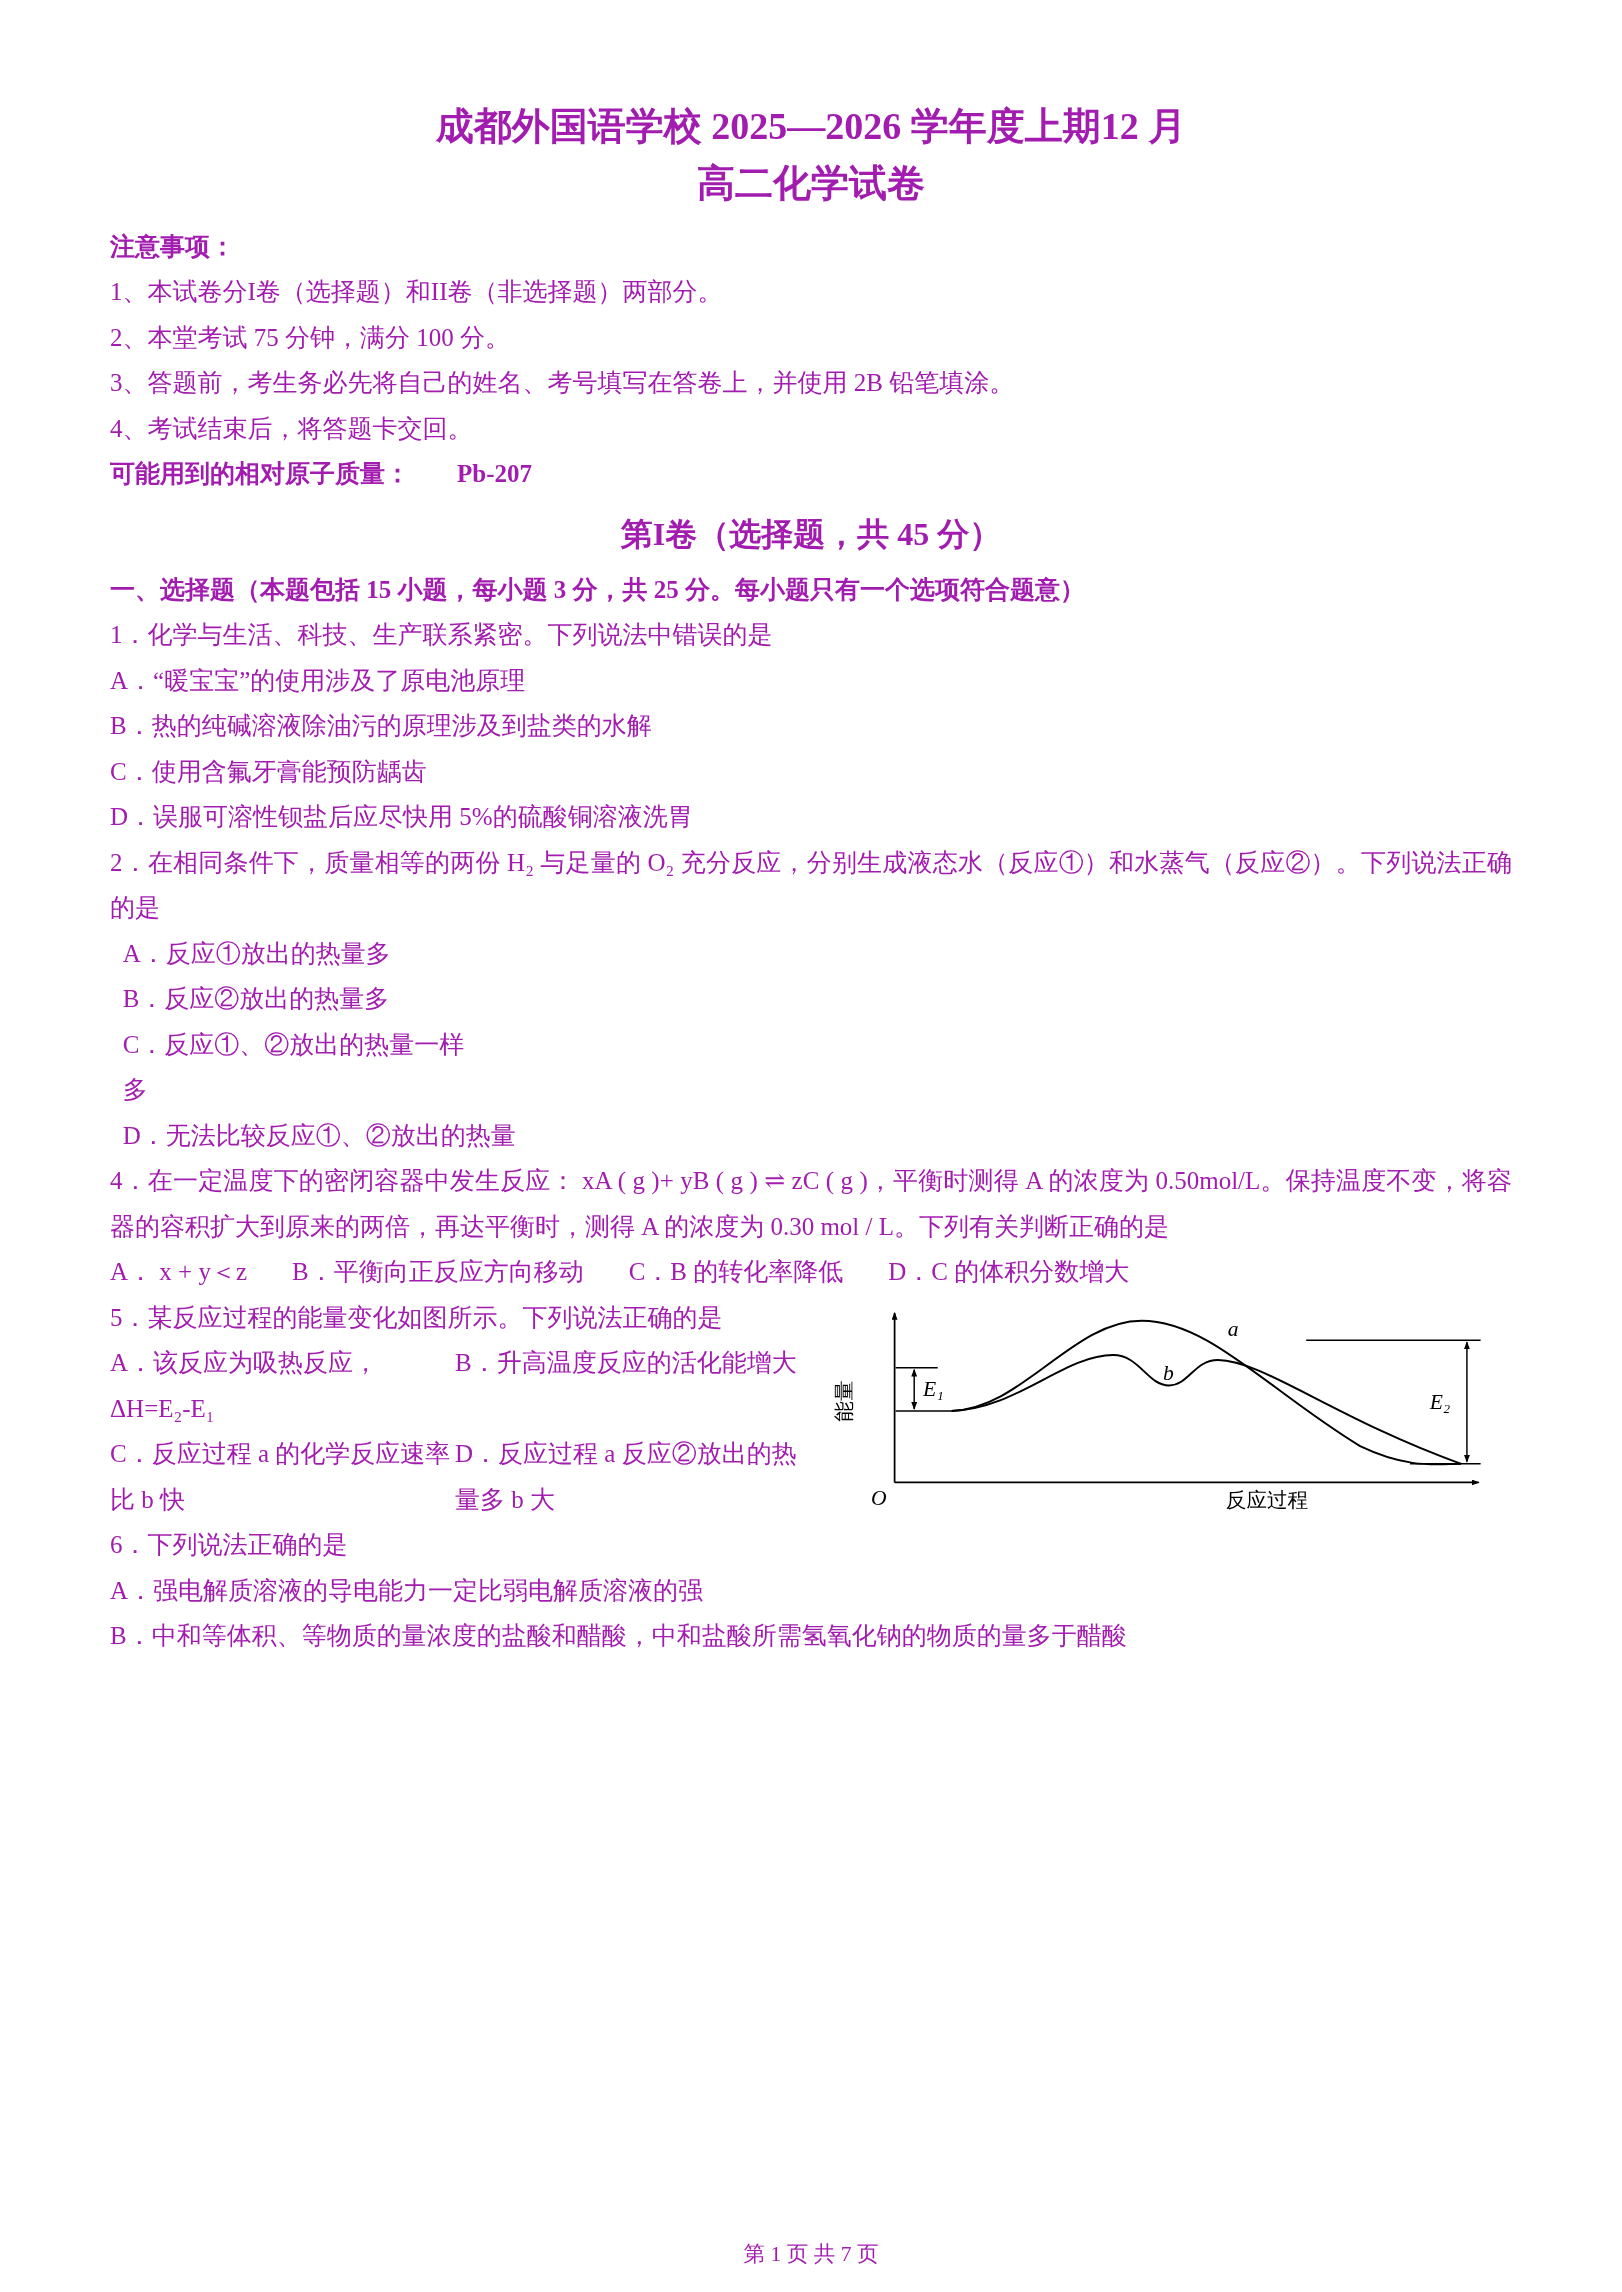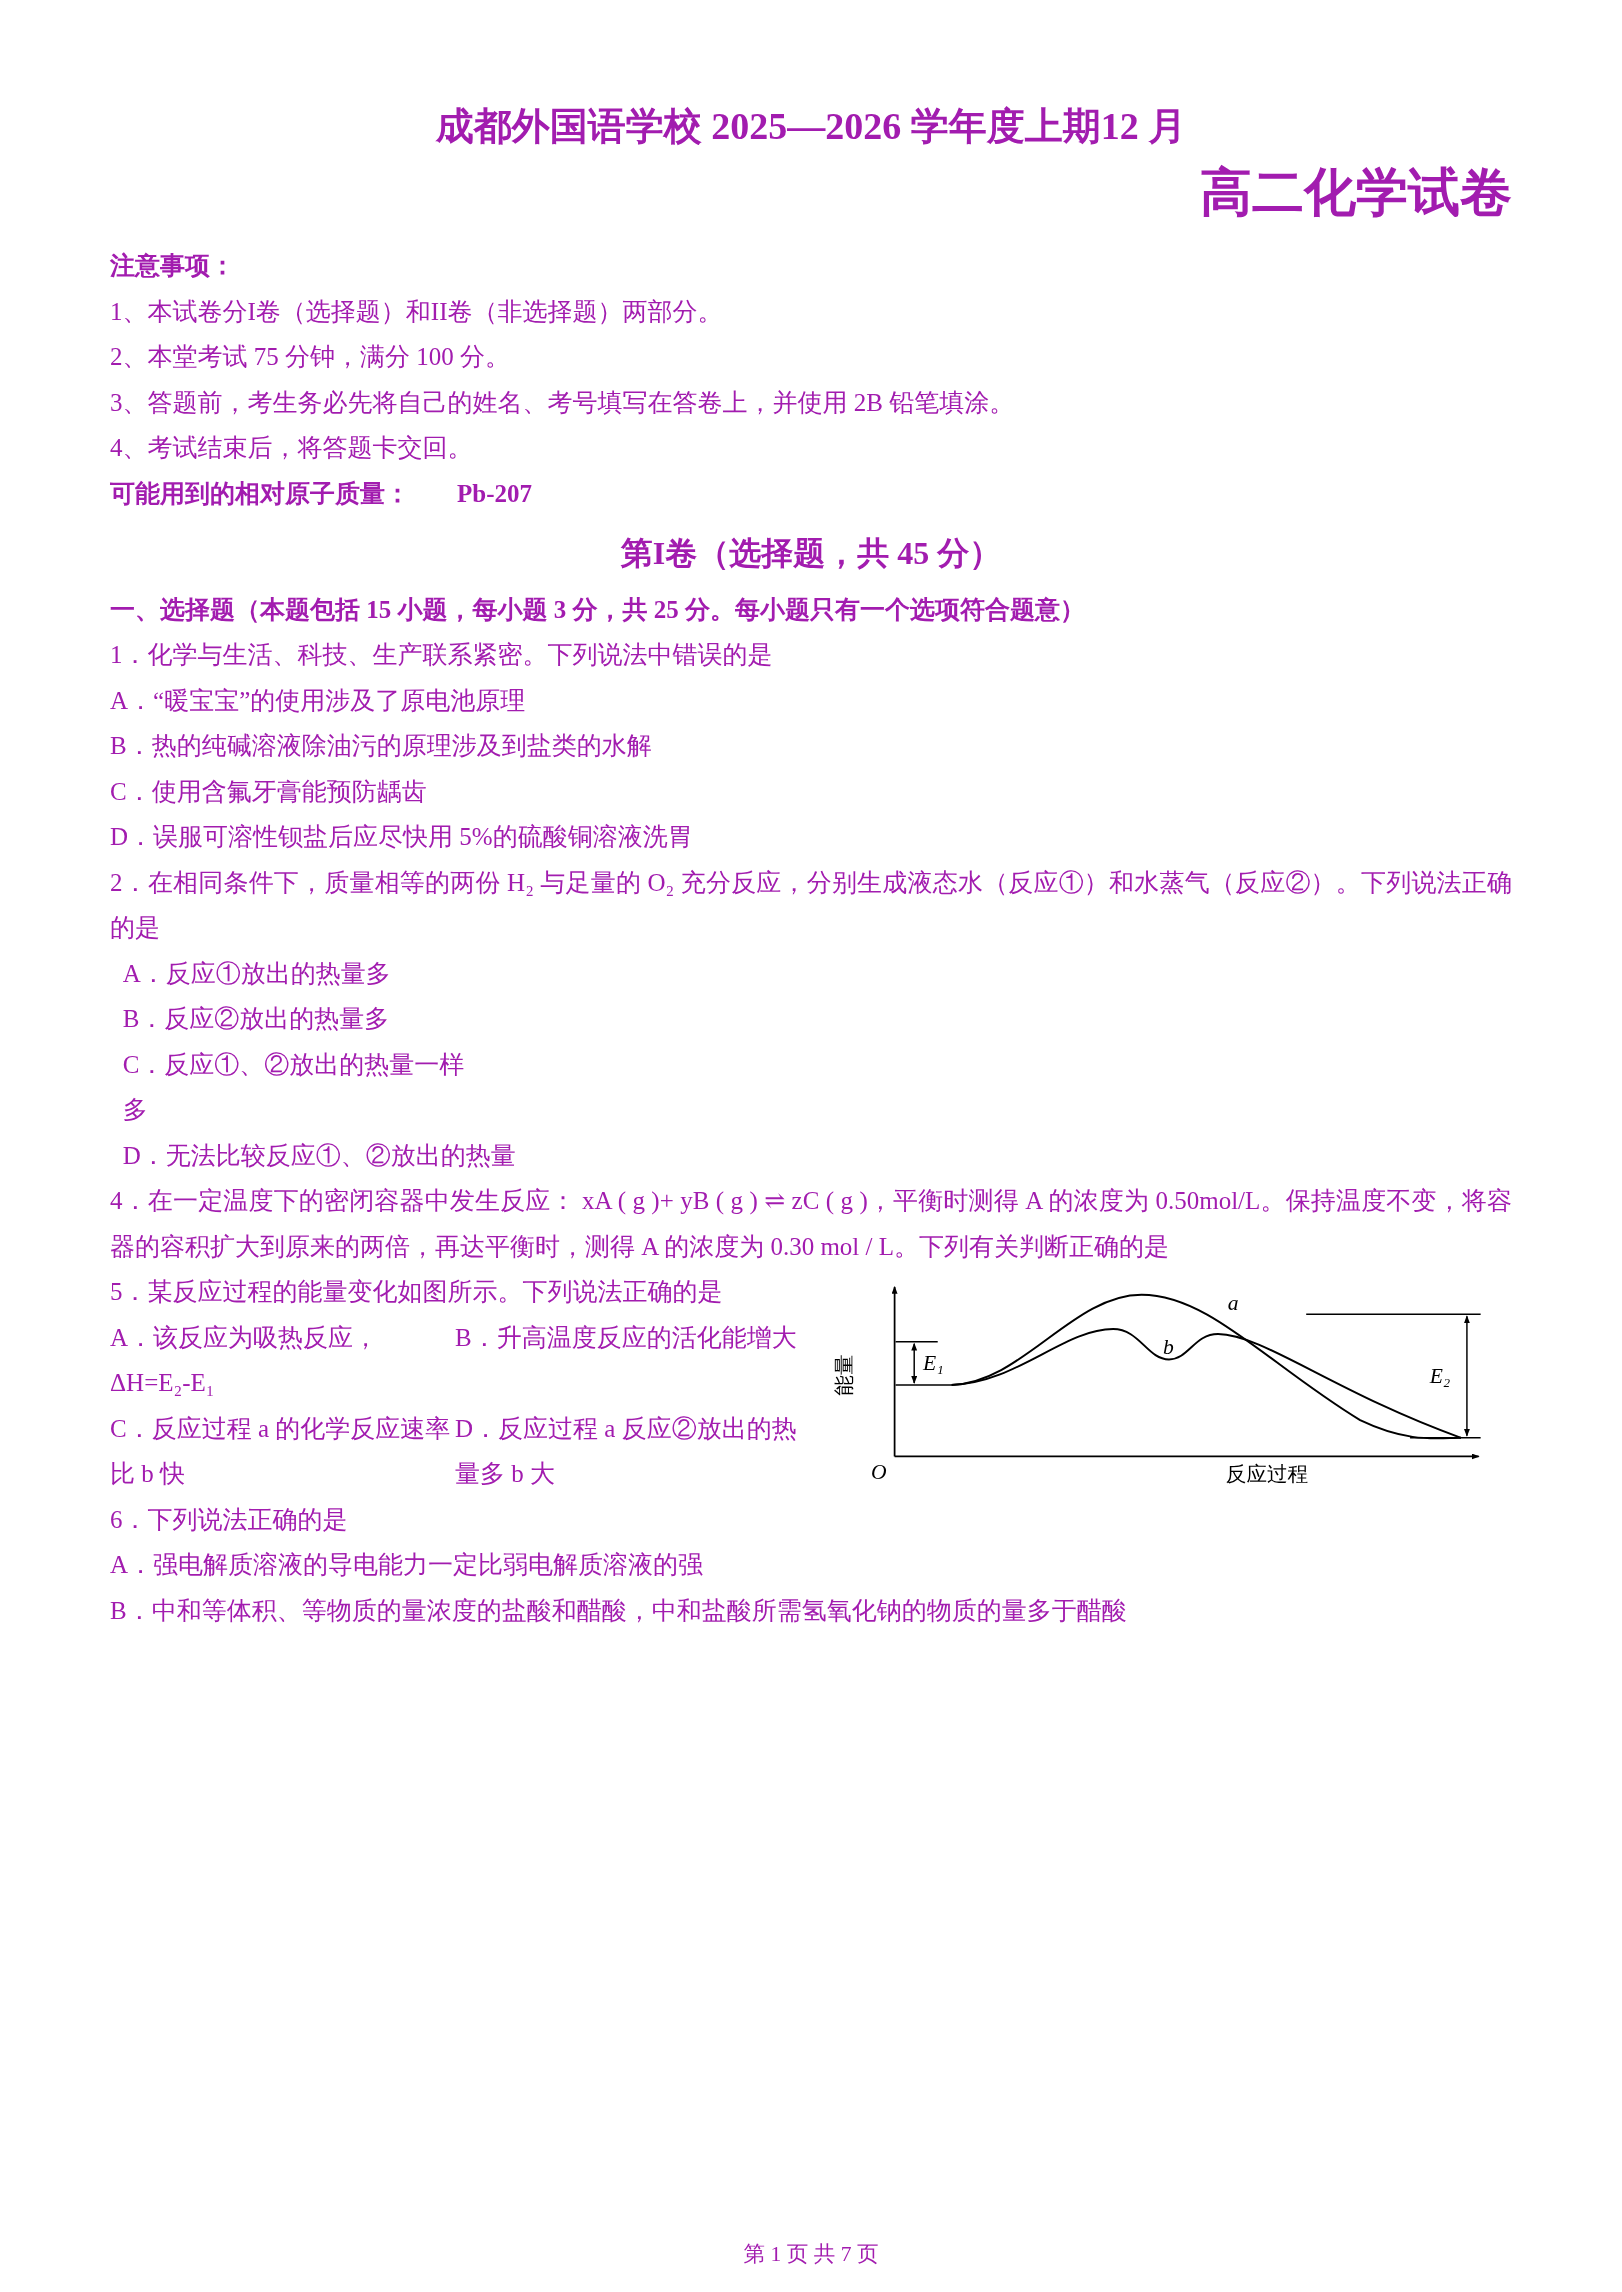--- a/index.html
+++ b/index.html
@@ -17,23 +17,23 @@
     overflow: hidden;
   }
   .title {
     text-align: center;
     font-weight: bold;
     font-size: 38px;
     line-height: 1.5;
     margin: 0;
   }
   .subtitle {
-    text-align: right;
+    text-align: center;
     font-weight: bold;
-    font-size: 52px;
+    font-size: 38px;
     line-height: 1.4;
     margin: 2px 0 13.7px 0;
   }
   .line { margin: 0; line-height: 1.82; }
   .para { text-align: justify; }
   .b { font-weight: bold; }
   .gap-left { margin-left: 47px; margin-top: 12px; }
   .section-title {
     text-align: center;
     font-weight: bold;
@@ -97,20 +97,26 @@
     </div>
     <div class="row indent">
       <span class="c1">C．反应①、②放出的热量一样多</span>
       <span>D．无法比较反应①、②放出的热量</span>
     </div>
   </section>
 
 
   <section>
     <p class="line para">4．在一定温度下的密闭容器中发生反应：  xA ( g )+ yB ( g ) ⇌ zC ( g )，平衡时测得 A 的浓度为 0.50mol/L。保持温度不变，将容器的容积扩大到原来的两倍，再达平衡时，测得 A 的浓度为 0.30 mol / L。下列有关判断正确的是</p>
+    <div class="row g4">
+      <span>A． x + y＜z</span>
+      <span>B．平衡向正反应方向移动</span>
+      <span>C．B 的转化率降低</span>
+      <span>D．C 的体积分数增大</span>
+    </div>
   </section>
 
   <div class="fig">
     <svg viewBox="0 0 700 215" xmlns="http://www.w3.org/2000/svg" style="font-size:25.5px">
       <defs>
         <marker id="ah" markerWidth="10" markerHeight="8" refX="7" refY="3" orient="auto-start-reverse" markerUnits="userSpaceOnUse">
           <path d="M0,0 L8,3 L0,6 Z" fill="#000"></path>
         </marker>
       </defs>
 

